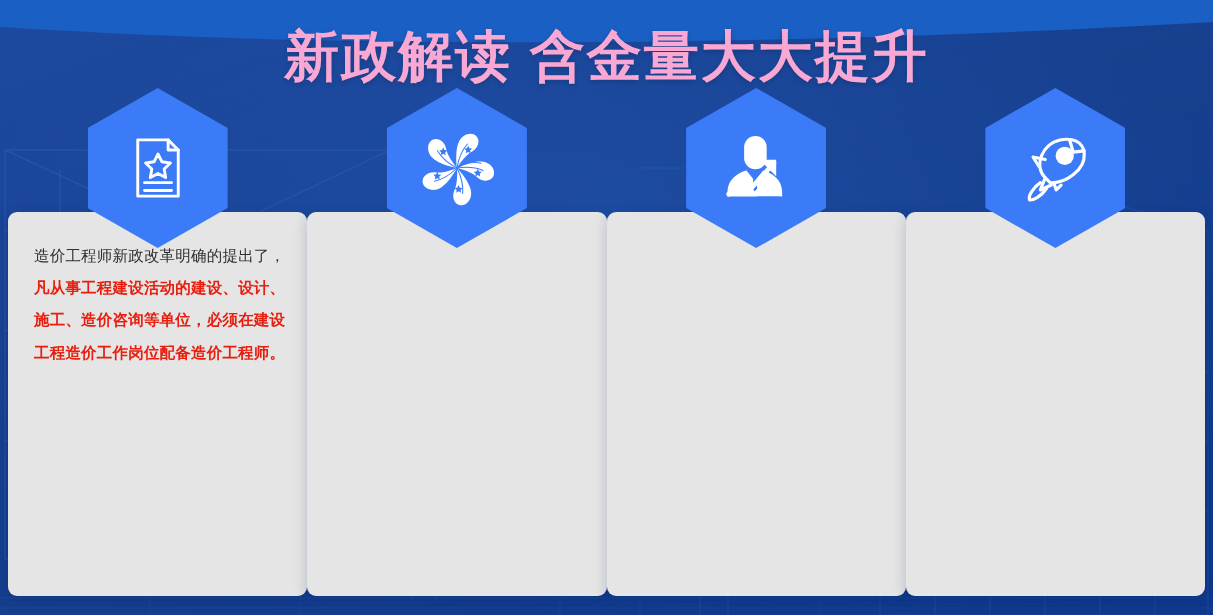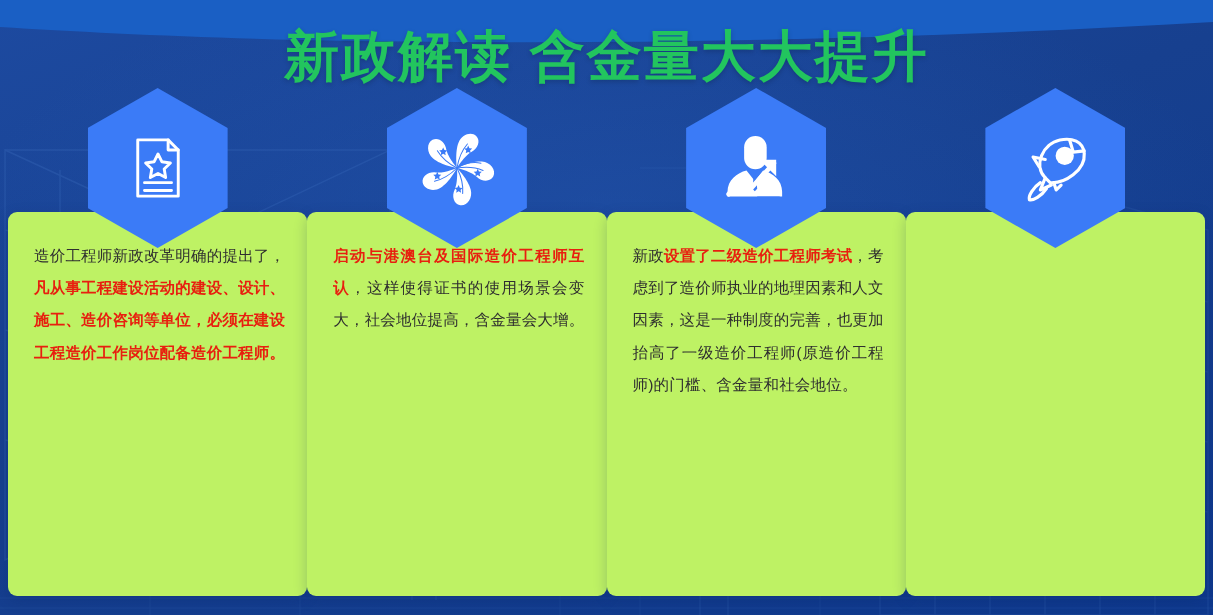--- a/index.html
+++ b/index.html
@@ -30,41 +30,41 @@
   .bg-wave svg { display:block; width:100%; height:100%; }
   .bg-vignette {
     position:absolute; inset:0;
     background:radial-gradient(ellipse 75% 60% at 50% 35%, rgba(40,95,190,.35) 0%, rgba(14,50,130,0) 70%);
   }
 
   
   .title {
     position:absolute; top:26px; left:0; width:1213px;
     text-align:center;
-    color:#22c55e;
+    color:#f9a8d4;
     font-size:55px;
     font-weight:bold;
     letter-spacing:2px;
     line-height:1.1;
     text-shadow:0 2px 5px rgba(0,0,0,.18);
     white-space:nowrap;
   }
 
   
   .cards {
     position:absolute;
     top:212px; left:8px;
     width:1197px; height:384px;
     display:flex;
     justify-content:space-between;
   }
   .card {
     position:relative;
     width:312px; height:384px;
-    background:#bef264;
+    background:#e5e5e5;
     border-radius:9px;
     box-shadow:0 4px 14px rgba(5,30,90,.22);
   }
   .hex {
     position:absolute;
     left:50%; top:-124px;
     transform:translateX(-50%);
     width:140px; height:160px;
     background:#3b7bf7;
     clip-path:polygon(50% 0%, 100% 25%, 100% 75%, 50% 100%, 0% 75%, 0% 25%);
@@ -197,21 +197,20 @@
             <g id="star5">
                 <path d="M64 22 l1.5 3.2 3.5 .5 -2.6 2.4 .7 3.5 -3.1 -1.7 -3.1 1.7 .7 -3.5 -2.6 -2.4 3.5 -.5 z"></path>
               </g>
             <use href="#star5" transform="rotate(72 50 50)"></use>
             <use href="#star5" transform="rotate(144 50 50)"></use>
             <use href="#star5" transform="rotate(216 50 50)"></use>
             <use href="#star5" transform="rotate(288 50 50)"></use>
           </g>
         </svg>
       </div>
-      <div class="card-body"><span class="hl">启动与港澳台及国际造价工程师互认</span><span>，这样使得证书的使用场景会变大，社会地位提高，含金量会大增。</span></div>
     </div>
 
     <div class="card">
       <div class="hex">
         <svg width="76" height="76" viewBox="0 0 64 64" aria-hidden="true">
           <g fill="#ffffff">
             <rect x="22" y="5" width="19" height="28" rx="9.5"></rect>
             <path d="M8 52 C8 42 16 36 24 34 L31 43 L38 34 C46 36 54 42 54 52 L54 56 L8 56 Z"></path>
           </g>
           <g fill="#3b7bf7">
@@ -220,21 +219,20 @@
           </g>
           <g fill="none" stroke="#ffffff" stroke-width="4" stroke-linejoin="round" stroke-linecap="round">
             <path d="M9 54 L20 42 L27 50 L47 28"></path>
           </g>
           <path d="M36 26 L50 26 L50 40 Z" fill="#ffffff" transform="translate(-1,-1)"></path>
           <g stroke="#3b7bf7" stroke-width="2.2" fill="none">
             <path d="M33 57 L52 57"></path>
           </g>
         </svg>
       </div>
-      <div class="card-body"><span>新政</span><span class="hl">设置了二级造价工程师考试</span><span>，考虑到了造价师执业的地理因素和人文因素，这是一种制度的完善，也更加抬高了一级造价工程师(原造价工程师)的门槛、含金量和社会地位。</span></div>
     </div>
 
     <div class="card">
       <div class="hex">
         <svg width="78" height="78" viewBox="0 0 64 64" aria-hidden="true">
           <g fill="none" stroke="#ffffff" stroke-width="2.6" stroke-linejoin="round" stroke-linecap="round">
             <path d="M24 40 C14 30 22 12 36 9 C46 7 55 10 56 20 C57 34 40 45 28 44 Z"></path>
             <circle cx="40" cy="22" r="7.5" fill="#ffffff" stroke="none"></circle>
             <path d="M24 40 L20 50 L29 46"></path>
             <path d="M24 25 L14 23 L19 31"></path>

